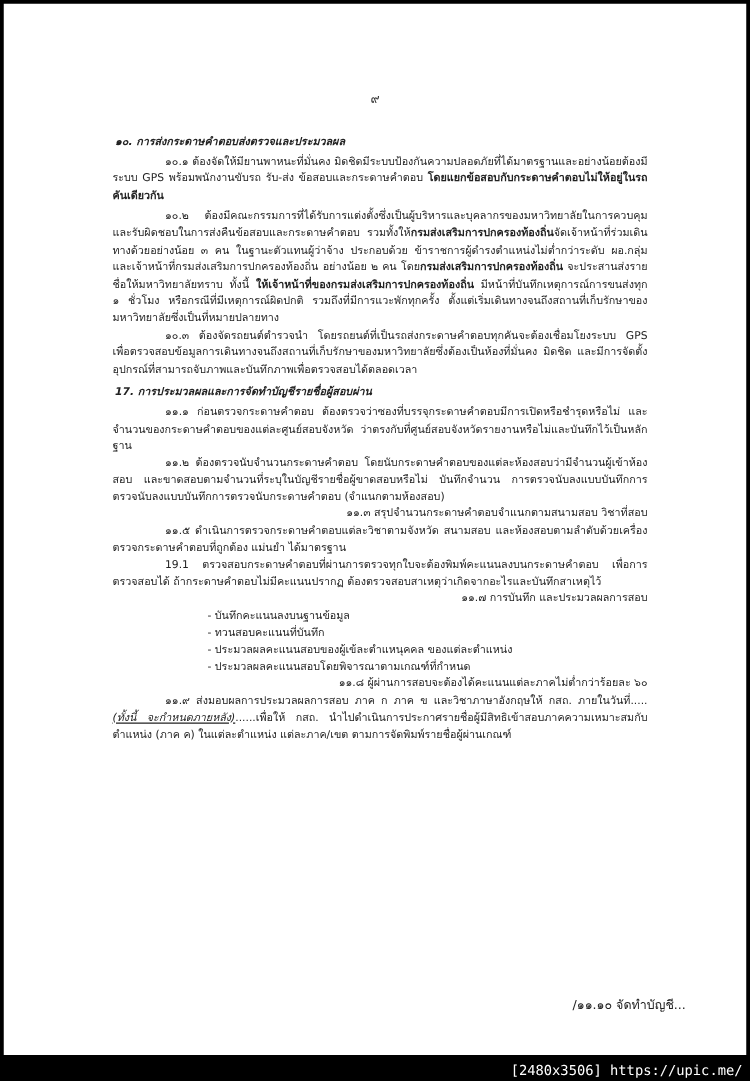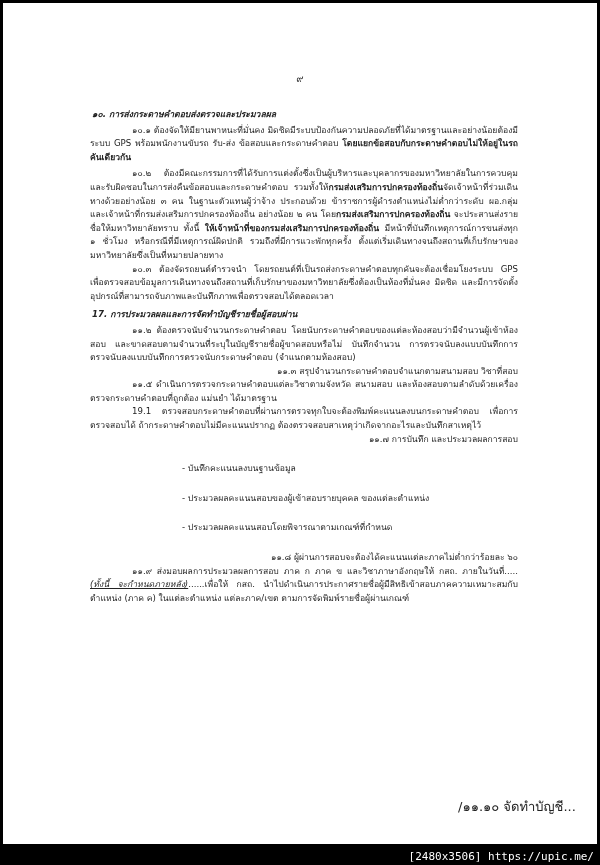--- a/index.html
+++ b/index.html
@@ -18,23 +18,23 @@
       position:absolute; left:87px; top:103px; width:428px;
       font-size:8.6px; line-height:13.6px; color:#222;
     }
     .heading { font-weight:bold; margin:2px;font-style:italic; }
     .para { margin:0; text-align:justify; }
     .para .indent { display:inline-block; width:42px; }
     .b { font-weight:bold; }
     .u-i { font-style:italic; text-decoration:underline; }
     .gap { height:3px; }
     .sub { margin:0; padding-left:42px;text-align:right; }
-    .bullet { margin:16px; padding-left:76px; }
+    .bullet { margin:0; padding-left:76px; }
     .continue {
-      position:absolute; left:455px; top:793px; font-size:13px; color:#222;
+      position:absolute; left:455px; top:793px; font-size:10px; color:#222;
     }
     .footer {
       position:absolute; right:6px; bottom:2px; color:#fff;
       font-family:"DejaVu Sans Mono", "Liberation Mono", monospace; font-size:11px;margin-top:16px;
     }
   </style>
 </head>
 <body>
 
 <div class="page">
@@ -46,27 +46,29 @@
     <p class="para"><span class="indent"></span><span>๑๐.๑ ต้องจัดให้มียานพาหนะที่มั่นคง มิดชิดมีระบบป้องกันความปลอดภัยที่ได้มาตรฐานและอย่างน้อยต้องมีระบบ GPS  พร้อมพนักงานขับรถ รับ-ส่ง ข้อสอบและกระดาษคำตอบ </span><span class="b">โดยแยกข้อสอบกับกระดาษคำตอบไม่ให้อยู่ในรถคันเดียวกัน</span></p>
 
     <div class="gap"></div>
     <p class="para"><span class="indent"></span><span>๑๐.๒ ต้องมีคณะกรรมการที่ได้รับการแต่งตั้งซึ่งเป็นผู้บริหารและบุคลากรของมหาวิทยาลัยในการควบคุมและรับผิดชอบในการส่งคืนข้อสอบและกระดาษคำตอบ รวมทั้งให้</span><span class="b">กรมส่งเสริมการปกครองท้องถิ่น</span><span>จัดเจ้าหน้าที่ร่วมเดินทางด้วยอย่างน้อย ๓ คน ในฐานะตัวแทนผู้ว่าจ้าง ประกอบด้วย ข้าราชการผู้ดำรงตำแหน่งไม่ต่ำกว่าระดับ ผอ.กลุ่ม และเจ้าหน้าที่กรมส่งเสริมการปกครองท้องถิ่น อย่างน้อย ๒ คน โดย</span><span class="b">กรมส่งเสริมการปกครองท้องถิ่น</span><span> จะประสานส่งรายชื่อให้มหาวิทยาลัยทราบ ทั้งนี้ </span><span class="b">ให้เจ้าหน้าที่ของกรมส่งเสริมการปกครองท้องถิ่น</span><span> มีหน้าที่บันทึกเหตุการณ์การขนส่งทุก ๑ ชั่วโมง หรือกรณีที่มีเหตุการณ์ผิดปกติ รวมถึงที่มีการแวะพักทุกครั้ง ตั้งแต่เริ่มเดินทางจนถึงสถานที่เก็บรักษาของมหาวิทยาลัยซึ่งเป็นที่หมายปลายทาง</span></p>
 
     <p class="para"><span class="indent"></span><span>๑๐.๓ ต้องจัดรถยนต์ตำรวจนำ โดยรถยนต์ที่เป็นรถส่งกระดาษคำตอบทุกคันจะต้องเชื่อมโยงระบบ GPS เพื่อตรวจสอบข้อมูลการเดินทางจนถึงสถานที่เก็บรักษาของมหาวิทยาลัยซึ่งต้องเป็นห้องที่มั่นคง มิดชิด และมีการจัดตั้งอุปกรณ์ที่สามารถจับภาพและบันทึกภาพเพื่อตรวจสอบได้ตลอดเวลา</span></p>
 
     <div class="gap"></div>
     <p class="heading">17. การประมวลผลและการจัดทำบัญชีรายชื่อผู้สอบผ่าน</p>
 
+    <p class="para"><span class="indent"></span><span>๑๑.๑ ก่อนตรวจกระดาษคำตอบ ต้องตรวจว่าซองที่บรรจุกระดาษคำตอบมีการเปิดหรือชำรุดหรือไม่ และจำนวนของกระดาษคำตอบของแต่ละศูนย์สอบจังหวัด ว่าตรงกับที่ศูนย์สอบจังหวัดรายงานหรือไม่และบันทึกไว้เป็นหลักฐาน</span></p>
     <p class="para"><span class="indent"></span><span>๑๑.๒ ต้องตรวจนับจำนวนกระดาษคำตอบ โดยนับกระดาษคำตอบของแต่ละห้องสอบว่ามีจำนวนผู้เข้าห้องสอบ และขาดสอบตามจำนวนที่ระบุในบัญชีรายชื่อผู้ขาดสอบหรือไม่ บันทึกจำนวน การตรวจนับลงแบบบันทึกการตรวจนับลงแบบบันทึกการตรวจนับกระดาษคำตอบ (จำแนกตามห้องสอบ)</span></p>
     <p class="sub">๑๑.๓ สรุปจำนวนกระดาษคำตอบจำแนกตามสนามสอบ วิชาที่สอบ</p>
     <p class="para"><span class="indent"></span><span>๑๑.๕ ดำเนินการตรวจกระดาษคำตอบแต่ละวิชาตามจังหวัด สนามสอบ และห้องสอบตามลำดับด้วยเครื่องตรวจกระดาษคำตอบที่ถูกต้อง แม่นยำ ได้มาตรฐาน</span></p>
     <p class="para"><span class="indent"></span><span>19.1 ตรวจสอบกระดาษคำตอบที่ผ่านการตรวจทุกใบจะต้องพิมพ์คะแนนลงบนกระดาษคำตอบ เพื่อการตรวจสอบได้ ถ้ากระดาษคำตอบไม่มีคะแนนปรากฏ ต้องตรวจสอบสาเหตุว่าเกิดจากอะไรและบันทึกสาเหตุไว้</span></p>
     <p class="sub">๑๑.๗ การบันทึก และประมวลผลการสอบ</p>
     <p class="bullet">- บันทึกคะแนนลงบนฐานข้อมูล</p>
-    <p class="bullet">- ประมวลผลคะแนนสอบของผู้เข้าสอบรายบุคคล ของแต่ละตำแหน่ง</p>
+    <p class="bullet">- ทวนสอบคะแนนที่บันทึก</p>
+    <p class="bullet">- ประมวลผลคะแนนสอบของผู้เข้ละตำแหนุคคล ของแต่ละตำแหน่ง</p>
     <p class="bullet">- ประมวลผลคะแนนสอบโดยพิจารณาตามเกณฑ์ที่กำหนด</p>
     <p class="sub">๑๑.๘ ผู้ผ่านการสอบจะต้องได้คะแนนแต่ละภาคไม่ต่ำกว่าร้อยละ ๖๐</p>
     <p class="para"><span class="indent"></span><span>๑๑.๙ ส่งมอบผลการประมวลผลการสอบ ภาค ก ภาค ข และวิชาภาษาอังกฤษให้ กสถ. ภายในวันที่.....</span><span class="u-i">(ทั้งนี้ จะกำหนดภายหลัง)</span><span>......เพื่อให้ กสถ. นำไปดำเนินการประกาศรายชื่อผู้มีสิทธิเข้าสอบภาคความเหมาะสมกับตำแหน่ง (ภาค ค) ในแต่ละตำแหน่ง แต่ละภาค/เขต ตามการจัดพิมพ์รายชื่อผู้ผ่านเกณฑ์</span></p>
   </div>
 
   <div class="continue">/๑๑.๑๐ จัดทำบัญชี...</div>
 </div>
 
 <div class="footer">[2480x3506] https://upic.me/</div>
 

